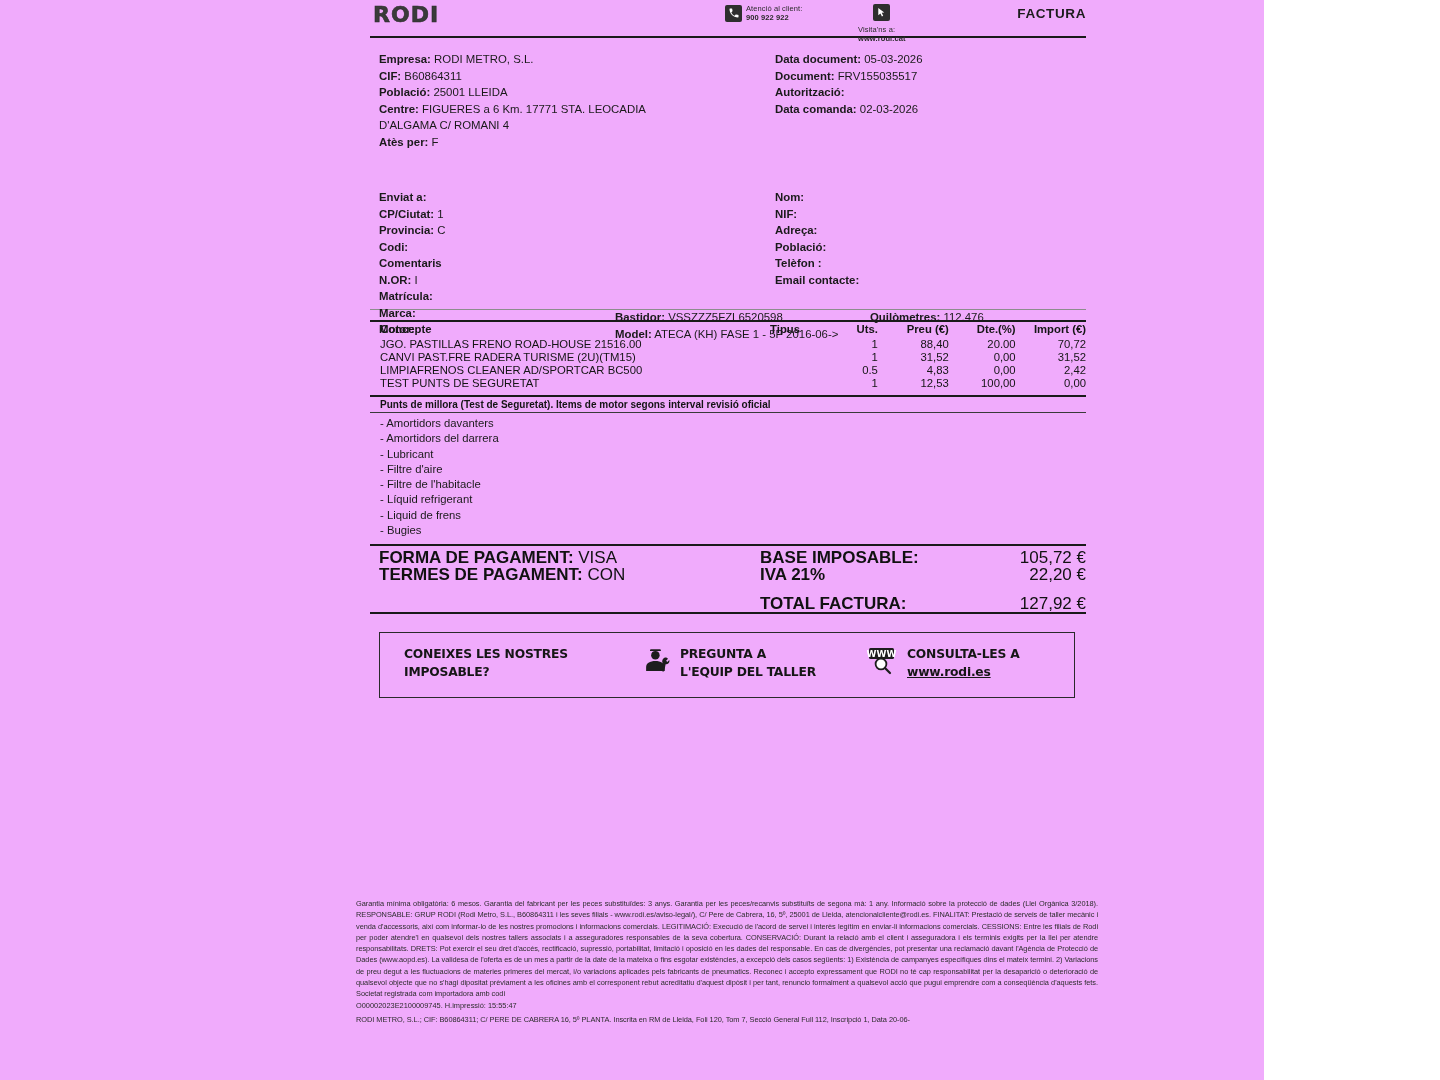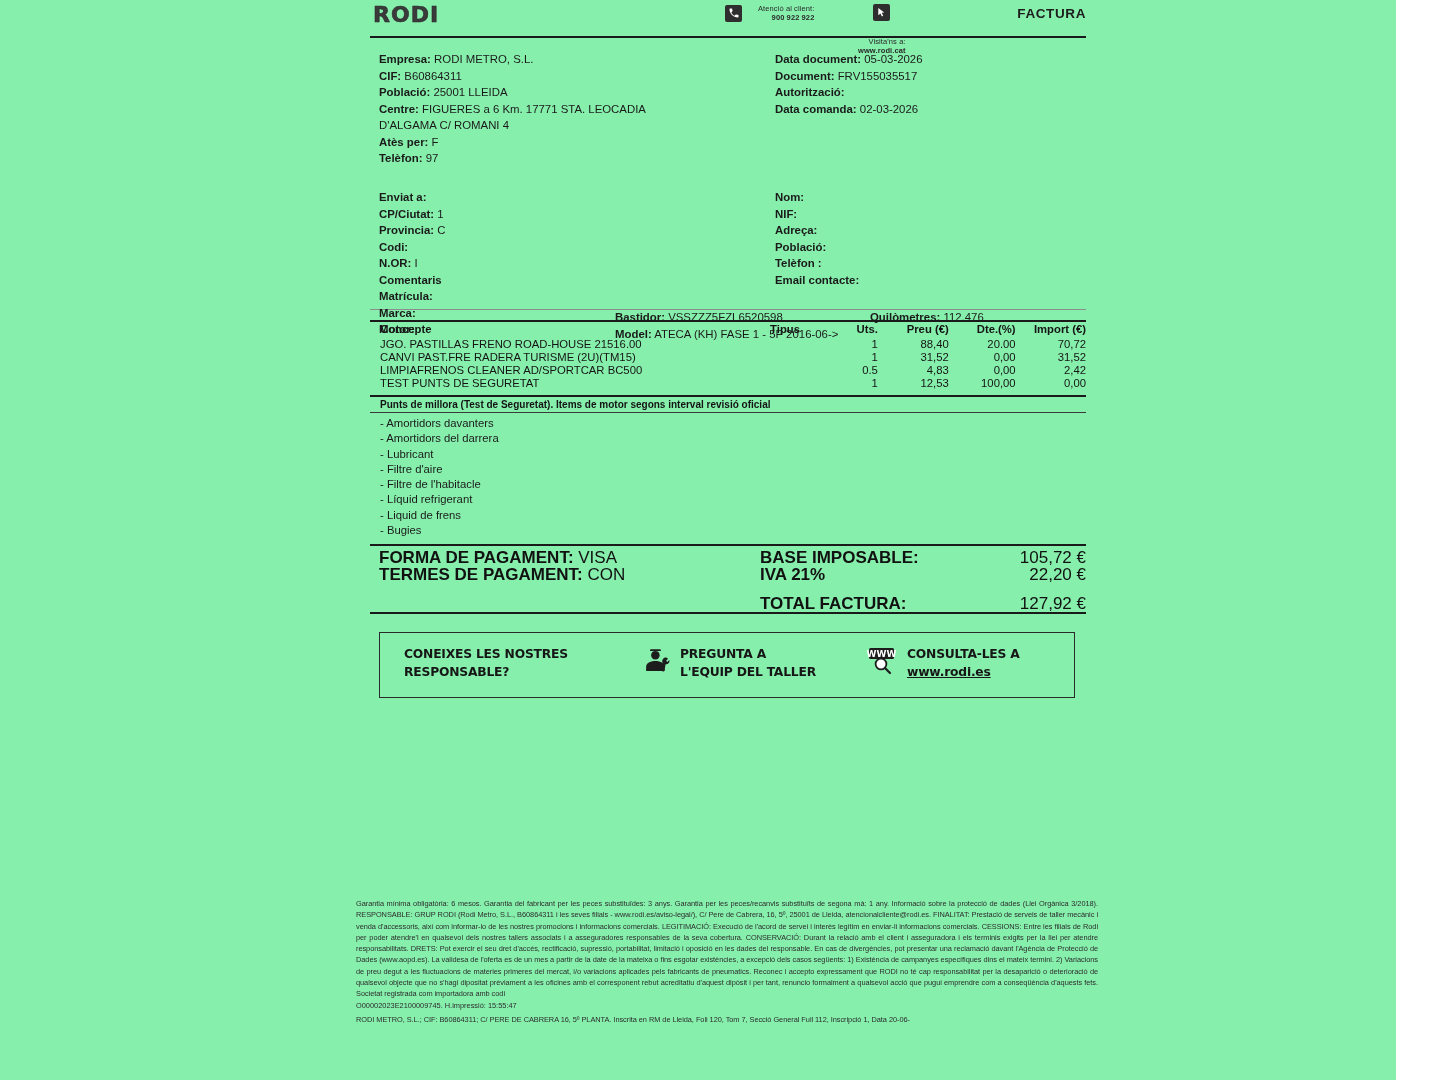--- a/index.html
+++ b/index.html
@@ -11,23 +11,23 @@
     width: 1440px;
     height: 1080px;
     font-family: "Liberation Sans", sans-serif;
     color: #111111;
     overflow: hidden;
     position: relative;
   }
   .page {
     position: absolute;
     left: 0; top: 0;
-    width: 1396px;
+    width: 1264px;
     height: 1080px;
-    background: #86efac;
+    background: #f0abfc;
   }
   .sheet {
     position: absolute;
     left: 370px;
     top: 0;
     width: 716px;
   }
 
   
   .hdr {
@@ -41,22 +41,21 @@
     font-size: 22px;
     font-weight: bold;
     letter-spacing: 1px;
     color: #3a3a3a;
     -webkit-text-stroke: 0.6px #2b2b2b;
   }
   .contact {
     position: absolute;
     display: flex;
     align-items: center;
-    gap: 16px;
-    text-align: right;
+    gap: 4px;
   }
   .contact.c1 { left: 355px; top: 4px; }
   .contact.c2 { left: 488px; top: 4px; flex-direction: column; }
   .cbadge {
     width: 17px; height: 17px;
     background: #2e2e2e;
     border-radius: 2px;
     display: flex;
     align-items: center;
     justify-content: center;
@@ -266,24 +265,20 @@
         <span class="lbl">Centre:</span>
         <span class="val">FIGUERES a 6 Km. 17771 STA. LEOCADIA</span>
       </div>
       <div>
         <span class="val">D'ALGAMA C/ ROMANI 4</span>
       </div>
       <div>
         <span class="lbl">Atès per:</span>
         <span class="val">F</span>
       </div>
-      <div>
-        <span class="lbl">Telèfon:</span>
-        <span class="val">97</span>
-      </div>
     </div>
 
     <div class="col-r">
       <div>
         <span class="lbl">Data document:</span>
         <span class="val">05-03-2026</span>
       </div>
       <div>
         <span class="lbl">Document:</span>
         <span class="val">FRV155035517</span>
@@ -311,26 +306,26 @@
       </div>
       <div>
         <span class="lbl">Provincia:</span>
         <span class="val">C</span>
       </div>
       <div>
         <span class="lbl">Codi:</span>
         <span class="val"></span>
       </div>
       <div>
+        <span class="lbl">Comentaris</span>
+        <span class="val"></span>
+      </div>
+      <div>
         <span class="lbl">N.OR:</span>
         <span class="val">I</span>
-      </div>
-      <div>
-        <span class="lbl">Comentaris</span>
-        <span class="val"></span>
       </div>
       <div>
         <span class="lbl">Matrícula:</span>
         <span class="val"></span>
       </div>
       <div>
         <span class="lbl">Marca:</span>
         <span class="val"></span>
       </div>
       <div>
@@ -477,21 +472,21 @@
       </div>
     </div>
   </div>
 
   <div class="rule"></div>
 
   <div class="promo">
     <div class="promo-item p1">
       <div class="promo-txt">
         <div>CONEIXES LES NOSTRES</div>
-        <div>RESPONSABLE?</div>
+        <div>IMPOSABLE?</div>
       </div>
     </div>
 
     <div class="promo-item p2">
       <span>
         <svg width="30" height="30" viewBox="0 0 24 24" fill="#1d1d1d">
           <path d="M7.2 2.6h7.1c.5 0 .8.3.8.7v.6H6.4v-.6c0-.4.3-.7.8-.7z"></path>
           <circle cx="10.7" cy="7.3" r="3.4"></circle>
           <path d="M5.2 13.4c1.5-1 3.4-1.5 5.5-1.5s4 .5 5.5 1.5c1.2.8 1.9 2 1.9 3.3V20H3.3v-3.3c0-1.3.7-2.5 1.9-3.3z"></path>
           <path d="M18.6 9.2c.9 0 1.7.4 2.2 1l-1.5 1.5 1 1 1.5-1.5c.3.9.1 1.9-.6 2.6-.6.6-1.5.9-2.3.7l-1 5.1c-.1.6-.7.9-1.2.8-.6-.1-.9-.7-.8-1.2l1-5.1c-.6-.6-.9-1.4-.7-2.3.2-1.5 1.5-2.6 2.4-2.6z"></path>

